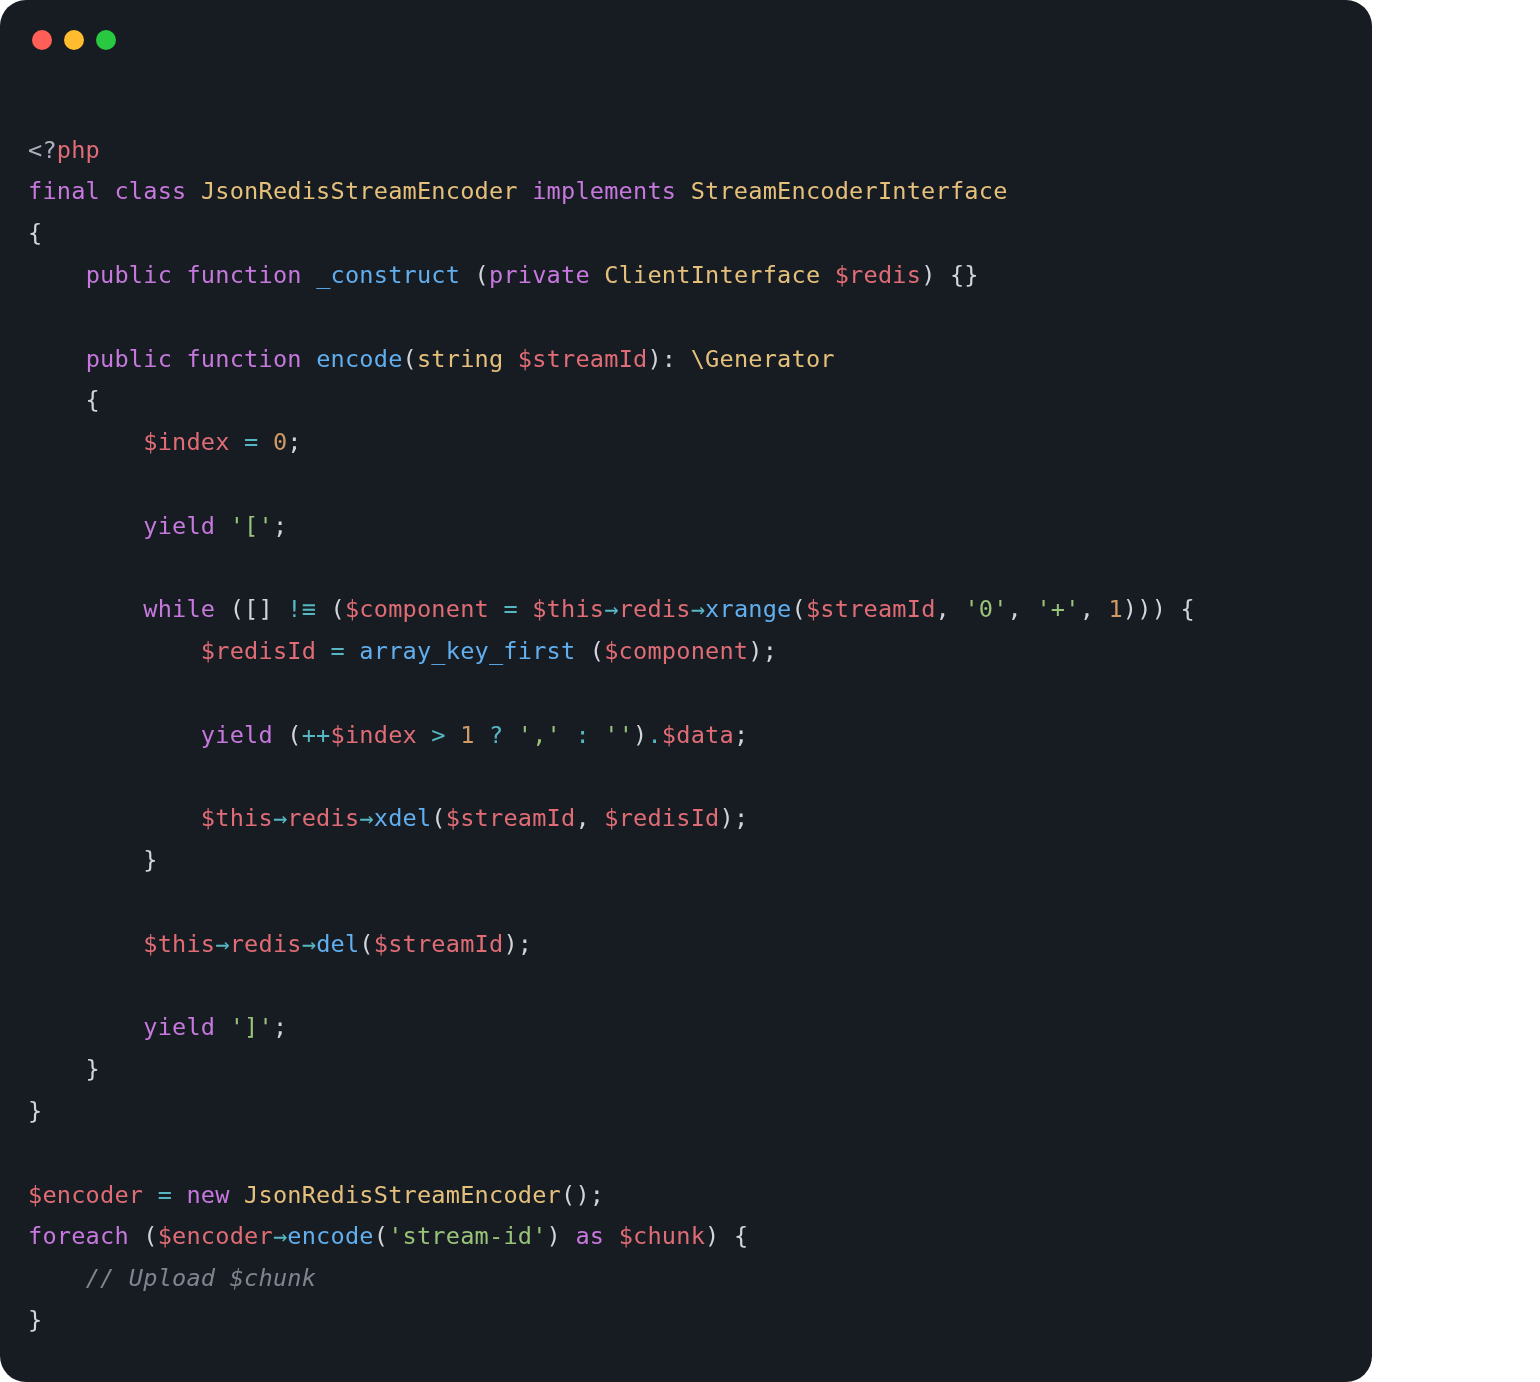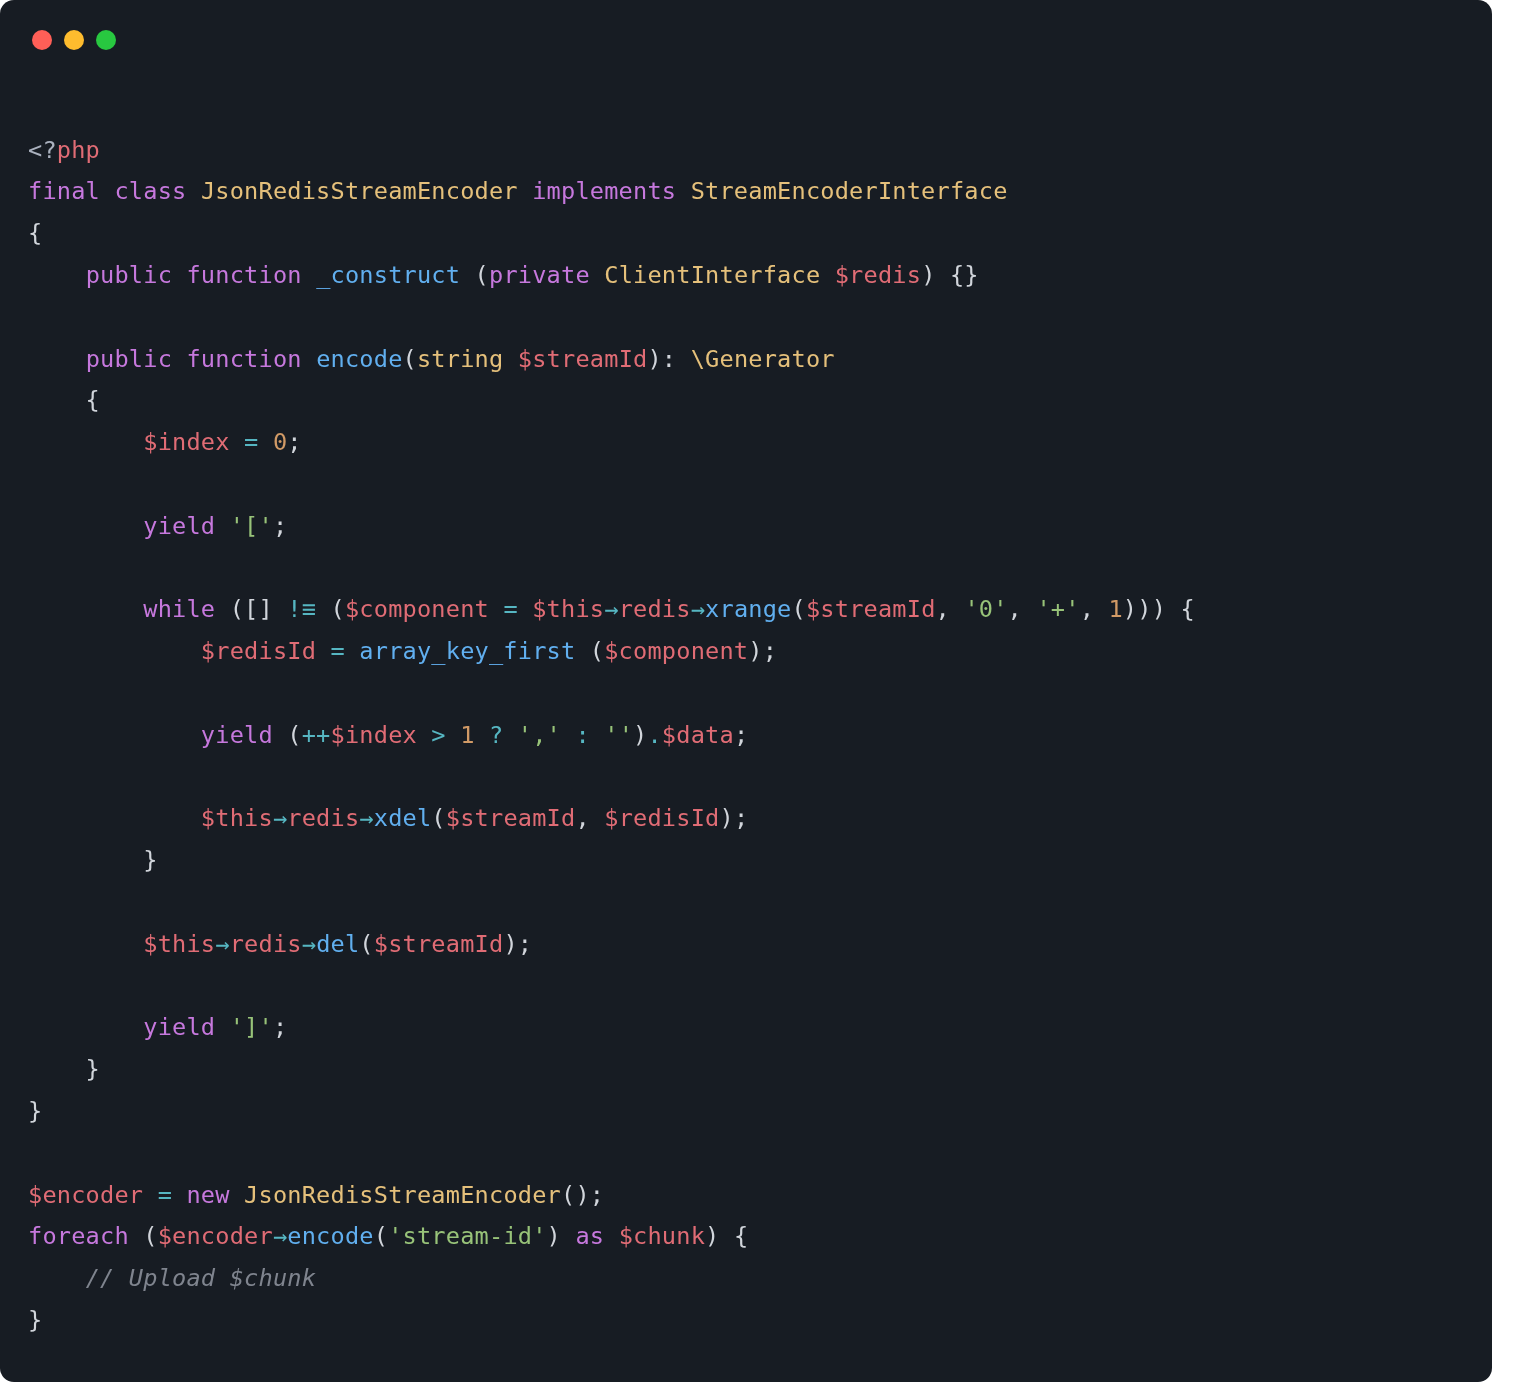--- a/index.html
+++ b/index.html
@@ -5,24 +5,24 @@
   html, body {
     margin: 0;
     padding: 0;
     background: #ffffff;
     width: 1540px;
     height: 1382px;
   }
   .frame {
     position: relative;
     margin: 0;
-    width: 1492px;
+    width: 1372px;
     height: 1382px;
     background: #171c23;
-    border-radius: 14px;
+    border-radius: 26px;
     overflow: hidden;
     font-family: "SF Mono", ui-monospace, Menlo, Consolas, monospace;
   }
   .traffic-lights {
     position: absolute;
     top: 30px;
     left: 32px;
     display: flex;
     gap: 12px;
   }

